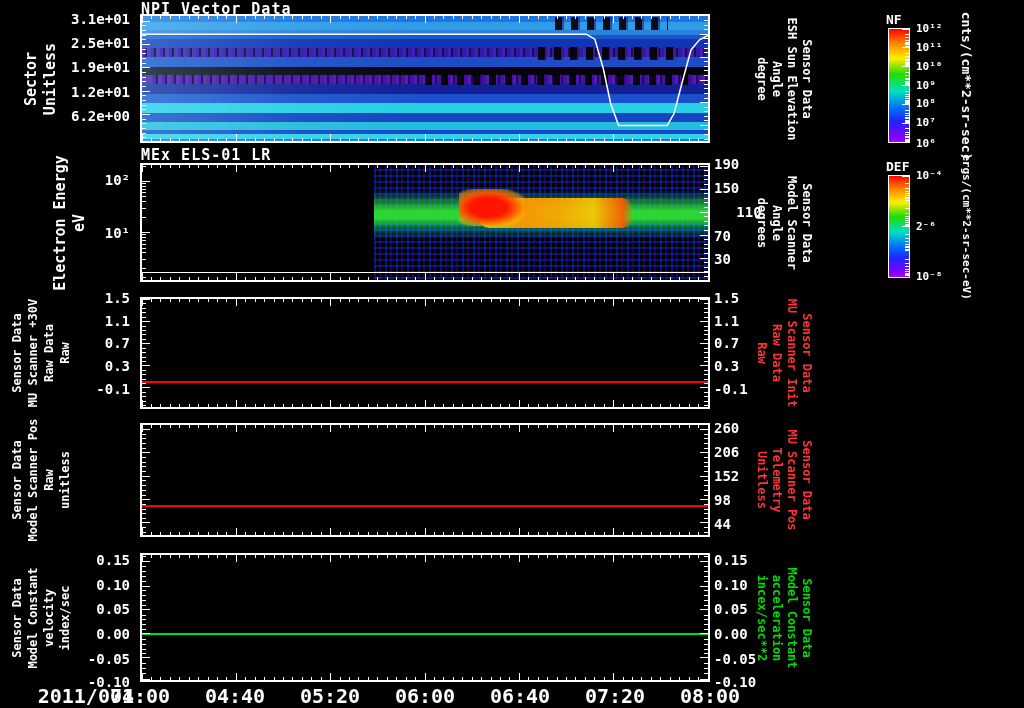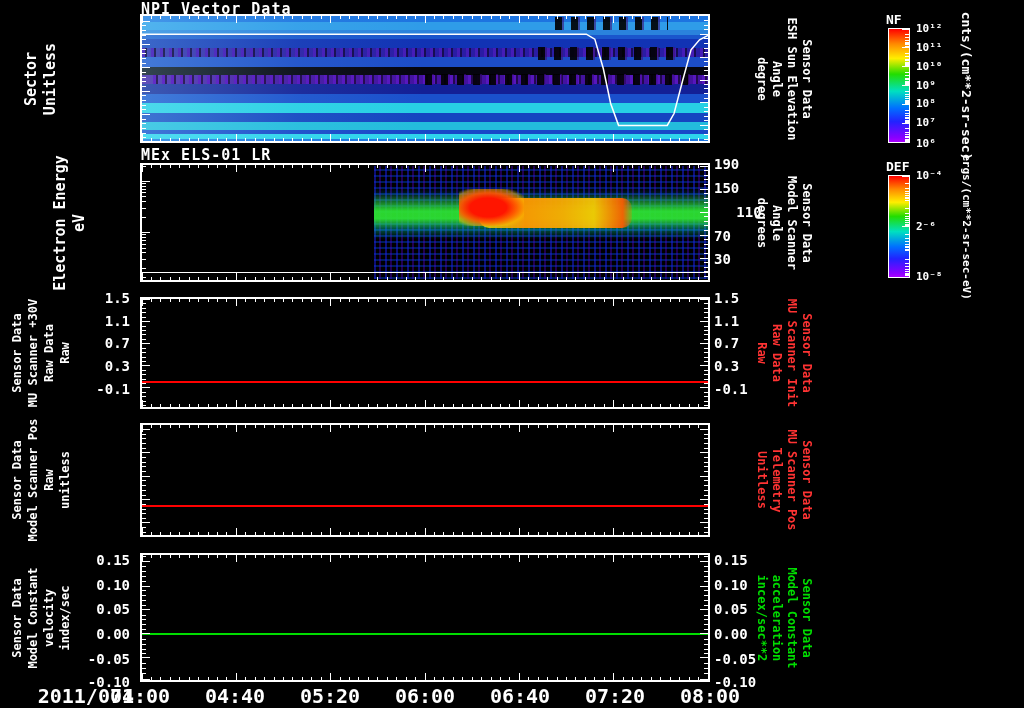--- a/index.html
+++ b/index.html
@@ -942,40 +942,58 @@
         <div class="tk" style="top: calc(67.48% - 0.5px); height: 1px; width: 4px; right: 0px;"></div>
         <div class="tk" style="top: calc(71.36% - 0.5px); height: 1px; width: 4px; right: 0px;"></div>
         <div class="tk" style="top: calc(75.24% - 0.5px); height: 1px; width: 4px; right: 0px;"></div>
         <div class="tk" style="top: calc(79.12% - 0.5px); height: 1px; width: 4px; right: 0px;"></div>
         <div class="tk" style="top: calc(86.88% - 0.5px); height: 1px; width: 4px; right: 0px;"></div>
         <div class="tk" style="top: calc(90.76% - 0.5px); height: 1px; width: 4px; right: 0px;"></div>
         <div class="tk" style="top: calc(94.64% - 0.5px); height: 1px; width: 4px; right: 0px;"></div>
       </div>
     </div>
 
+  <div class="ylab left" style="top:14px;height:129px">
+      <span style="top: -2.84px;">3.1e+01</span>
+      <span style="top: 21.283px;">2.5e+01</span>
+      <span style="top: 45.406px;">1.9e+01</span>
+      <span style="top: 69.529px;">1.2e+01</span>
+      <span style="top: 93.652px;">6.2e+00</span>
+    </div>
+  <div class="ylab left" style="top:163px;height:119px">
+      <span style="top: 9.017px;">10²</span>
+      <span style="top: 61.972px;">10¹</span>
+    </div>
   <div class="ylab right" style="top:163px;height:119px">
       <span style="top: -6.81px;">190</span>
       <span style="top: 16.99px;">150</span>
       <span style="top: 40.79px; text-align: center;">110</span>
       <span style="top: 64.59px;">70</span>
       <span style="top: 88.39px;">30</span>
     </div>
   <div class="ylab left" style="top:297px;height:112px">
       <span style="top: -7.44px;">1.5</span>
       <span style="top: 15.52px;">1.1</span>
       <span style="top: 38.48px;">0.7</span>
       <span style="top: 61.104px;">0.3</span>
       <span style="top: 83.84px;">-0.1</span>
     </div>
   <div class="ylab right" style="top:297px;height:112px">
       <span style="top: -7.44px;">1.5</span>
       <span style="top: 15.52px;">1.1</span>
       <span style="top: 38.48px;">0.7</span>
       <span style="top: 61.104px;">0.3</span>
       <span style="top: 83.84px;">-0.1</span>
+    </div>
+  <div class="ylab right" style="top:423px;height:114px">
+      <span style="top: -3.44px;">260</span>
+      <span style="top: 20.842px;">206</span>
+      <span style="top: 45.01px;">152</span>
+      <span style="top: 69.292px;">98</span>
+      <span style="top: 93.46px;">44</span>
     </div>
   <div class="ylab left" style="top:553px;height:129px">
       <span style="top: -1.034px;">0.15</span>
       <span style="top: 23.992px;">0.10</span>
       <span style="top: 47.986px;">0.05</span>
       <span style="top: 73.012px;">0.00</span>
       <span style="top: 98.038px;">-0.05</span>
       <span style="top: 120.742px;">-0.10</span>
     </div>
   <div class="ylab right" style="top:553px;height:129px">

